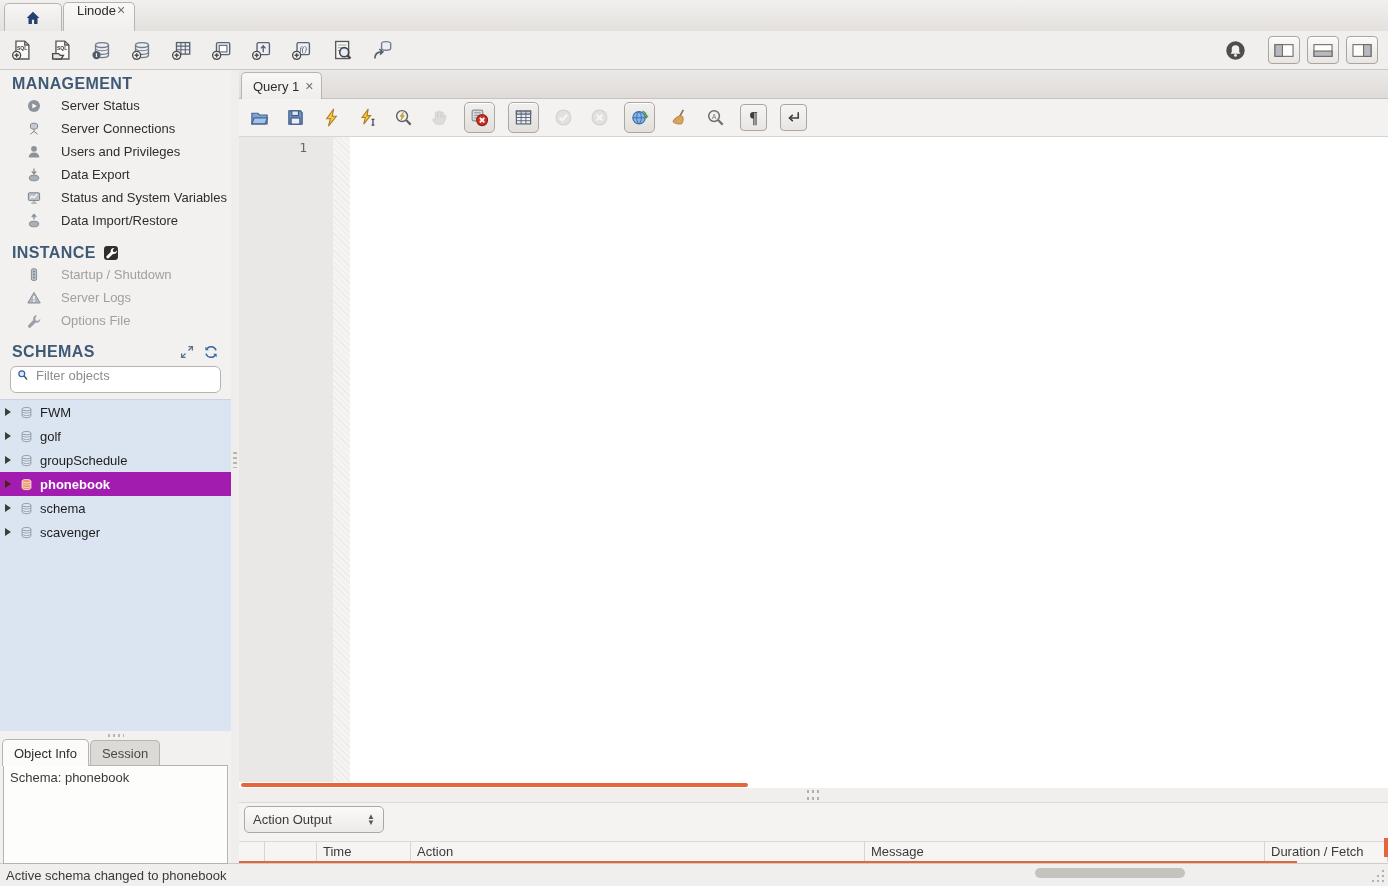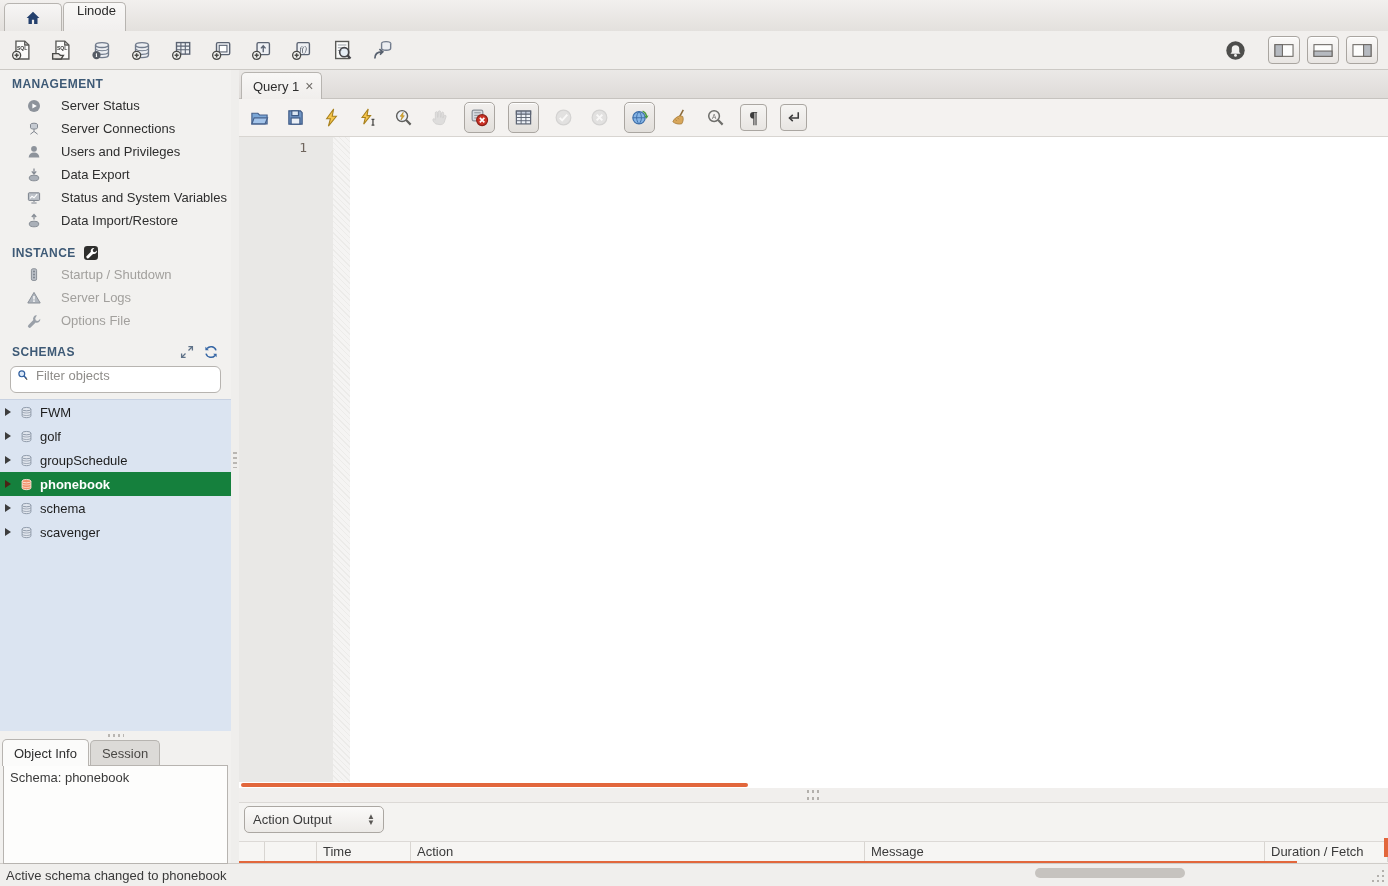--- a/index.html
+++ b/index.html
@@ -8,55 +8,55 @@
        overflow:hidden;-webkit-font-smoothing:antialiased;}
   svg{display:block}
   
   .toptabs{position:absolute;top:0;left:0;right:0;height:31px;
            background:linear-gradient(#f2f0ee,#e3e0dd);border-bottom:1px solid #c9c6c2;}
   .hometab{position:absolute;left:4px;top:3px;width:56px;height:27px;
            background:linear-gradient(#f7f6f5,#eae8e6);border:1px solid #b7b4b0;border-bottom:none;
            border-radius:5px 5px 0 0;display:flex;align-items:center;justify-content:center;}
   .conntab{position:absolute;left:63px;top:2px;height:28px;padding:0 9px 0 13px;
            background:linear-gradient(#f9f8f7,#f1efee);border:1px solid #b7b4b0;border-bottom:none;
-           border-radius:5px 5px 0 0;display:flex;align-items:flex-start;gap:18px;flex-direction:column;}
+           border-radius:5px 5px 0 0;display:flex;align-items:flex-start;gap:1px;}
   .conntab .lbl{color:#2b2b2b}
   .close-x{color:#6d6a66;font-size:14px;line-height:1;cursor:default}
   
   .maintoolbar{position:absolute;top:31px;left:0;right:0;height:38px;background:#f1efed;
                border-bottom:1px solid #ccc9c5;display:flex;align-items:center;padding:0 10px;}
   .mtb-left{display:flex;align-items:center;gap:16px;}
   .mtb-right{margin-left:auto;display:flex;align-items:center;gap:7px;}
   .tbtn{width:24px;height:24px;display:flex;align-items:center;justify-content:center;}
   .panelbtn{width:30px;height:26px;border:1px solid #a9a5a0;border-radius:4px;
             background:linear-gradient(#fbfaf9,#e8e5e2);display:flex;align-items:center;justify-content:center;
             box-shadow:inset 0 1px 0 #fff;}
   
   .sidebar{position:absolute;top:70px;left:0;width:231px;bottom:22px;background:#f2f1ef;overflow:hidden;}
   .vsplit{position:absolute;top:70px;left:231px;width:8px;bottom:22px;background:#efeeec;}
   .vsplit .grip{position:absolute;top:382px;left:2px;width:4px;height:16px;
                 background:repeating-linear-gradient(#b9b6b2 0 2px,transparent 2px 5px);}
   .sect-hdr{display:flex;align-items:center;height:20px;padding:0 12px;
-            font-weight:bold;font-size:12px;letter-spacing:.4px;color:#3e5a76;}
+            font-weight:bold;font-size:16px;letter-spacing:.4px;color:#3e5a76;}
   .sect-hdr .spacer{flex:1}
   .side-item{display:flex;align-items:center;height:23px;padding-left:26px;gap:19px;
              white-space:nowrap;overflow:hidden;cursor:default;}
   .side-item .lbl{color:#2e2e2e}
   .side-item.disabled .lbl{color:#a2a09d}
   .filter-wrap{margin:4px 10px 6px 10px;height:25px;background:#fff;border:1px solid #b7b4b0;
                border-radius:6px;display:flex;align-items:flex-start;padding:0 6px;gap:5px;}
   .filter-wrap input{border:none;outline:none;flex:1;font:13px "Liberation Sans",sans-serif;
                      color:#333;background:transparent;}
   .filter-wrap input::placeholder{color:#8f8d8a}
   .schemalist{height:331px;background:#dbe4f1;overflow:hidden;border-top:1px solid #c8d2e2;}
   .schemarow{display:flex;align-items:center;height:24px;padding-left:5px;gap:6px;cursor:default;}
   .schemarow .tri{width:0;height:0;border-left:6px solid #3d3d3d;border-top:4.5px solid transparent;
                   border-bottom:4.5px solid transparent;margin-right:2px;}
   .schemarow .lbl{color:#1d1d1d}
-  .schemarow.selected{background:#15803d;align-items:center;}
+  .schemarow.selected{background:#a21caf;align-items:center;}
   .schemarow.selected .lbl{color:#fff;font-weight:bold;}
   .schemarow.selected .tri{border-left-color:#4a2415;}
   .info-handle{height:8px;display:flex;align-items:center;justify-content:center;}
   .info-handle .dots{width:16px;height:3px;
        background:repeating-linear-gradient(90deg,#b9b6b2 0 2px,transparent 2px 5px);}
   .infotabs{display:flex;align-items:flex-end;height:27px;padding-left:2px;gap:1px;}
   .infotab{height:25px;display:flex;align-items:center;padding:0 11px;border:1px solid #b7b4b0;
            border-bottom:none;border-radius:5px 5px 0 0;background:#dcdad7;color:#4a4845;}
   .infotab.active{background:#fbfbfa;height:26px;color:#2e2e2e;position:relative;z-index:2;}
   .infobox{margin:12px 3px;height:89px;background:#fdfdfc;border:1px solid #b7b4b0;

